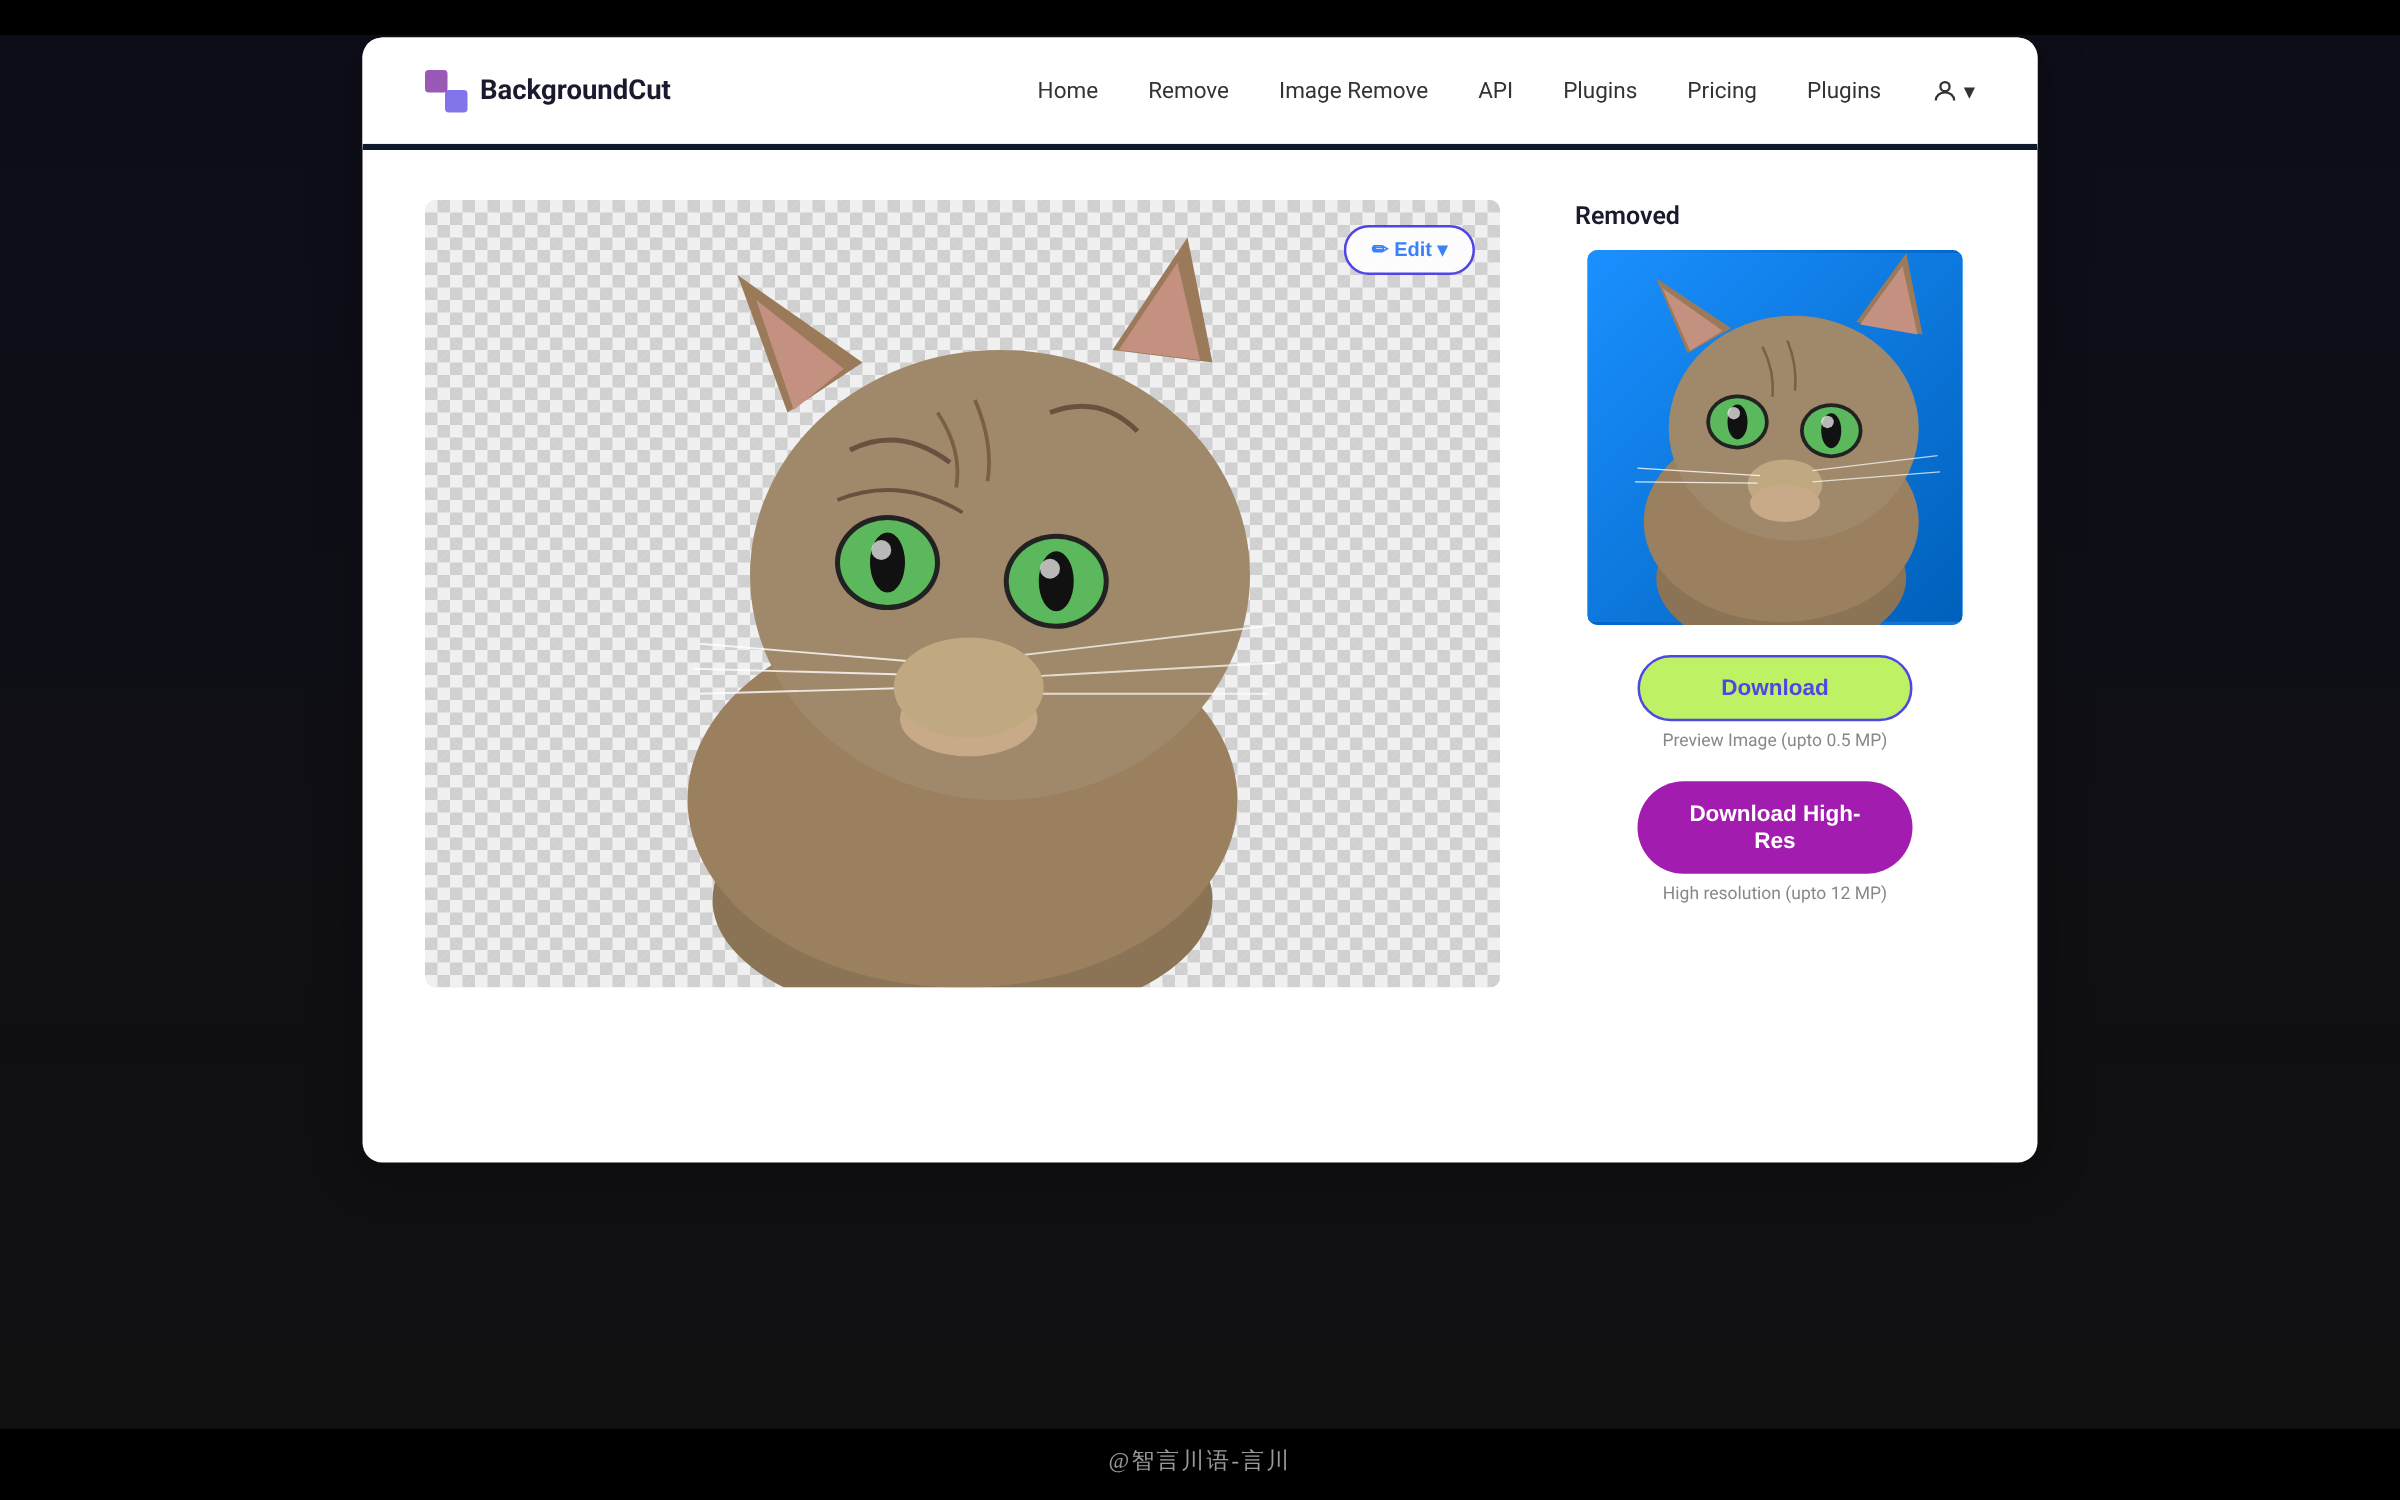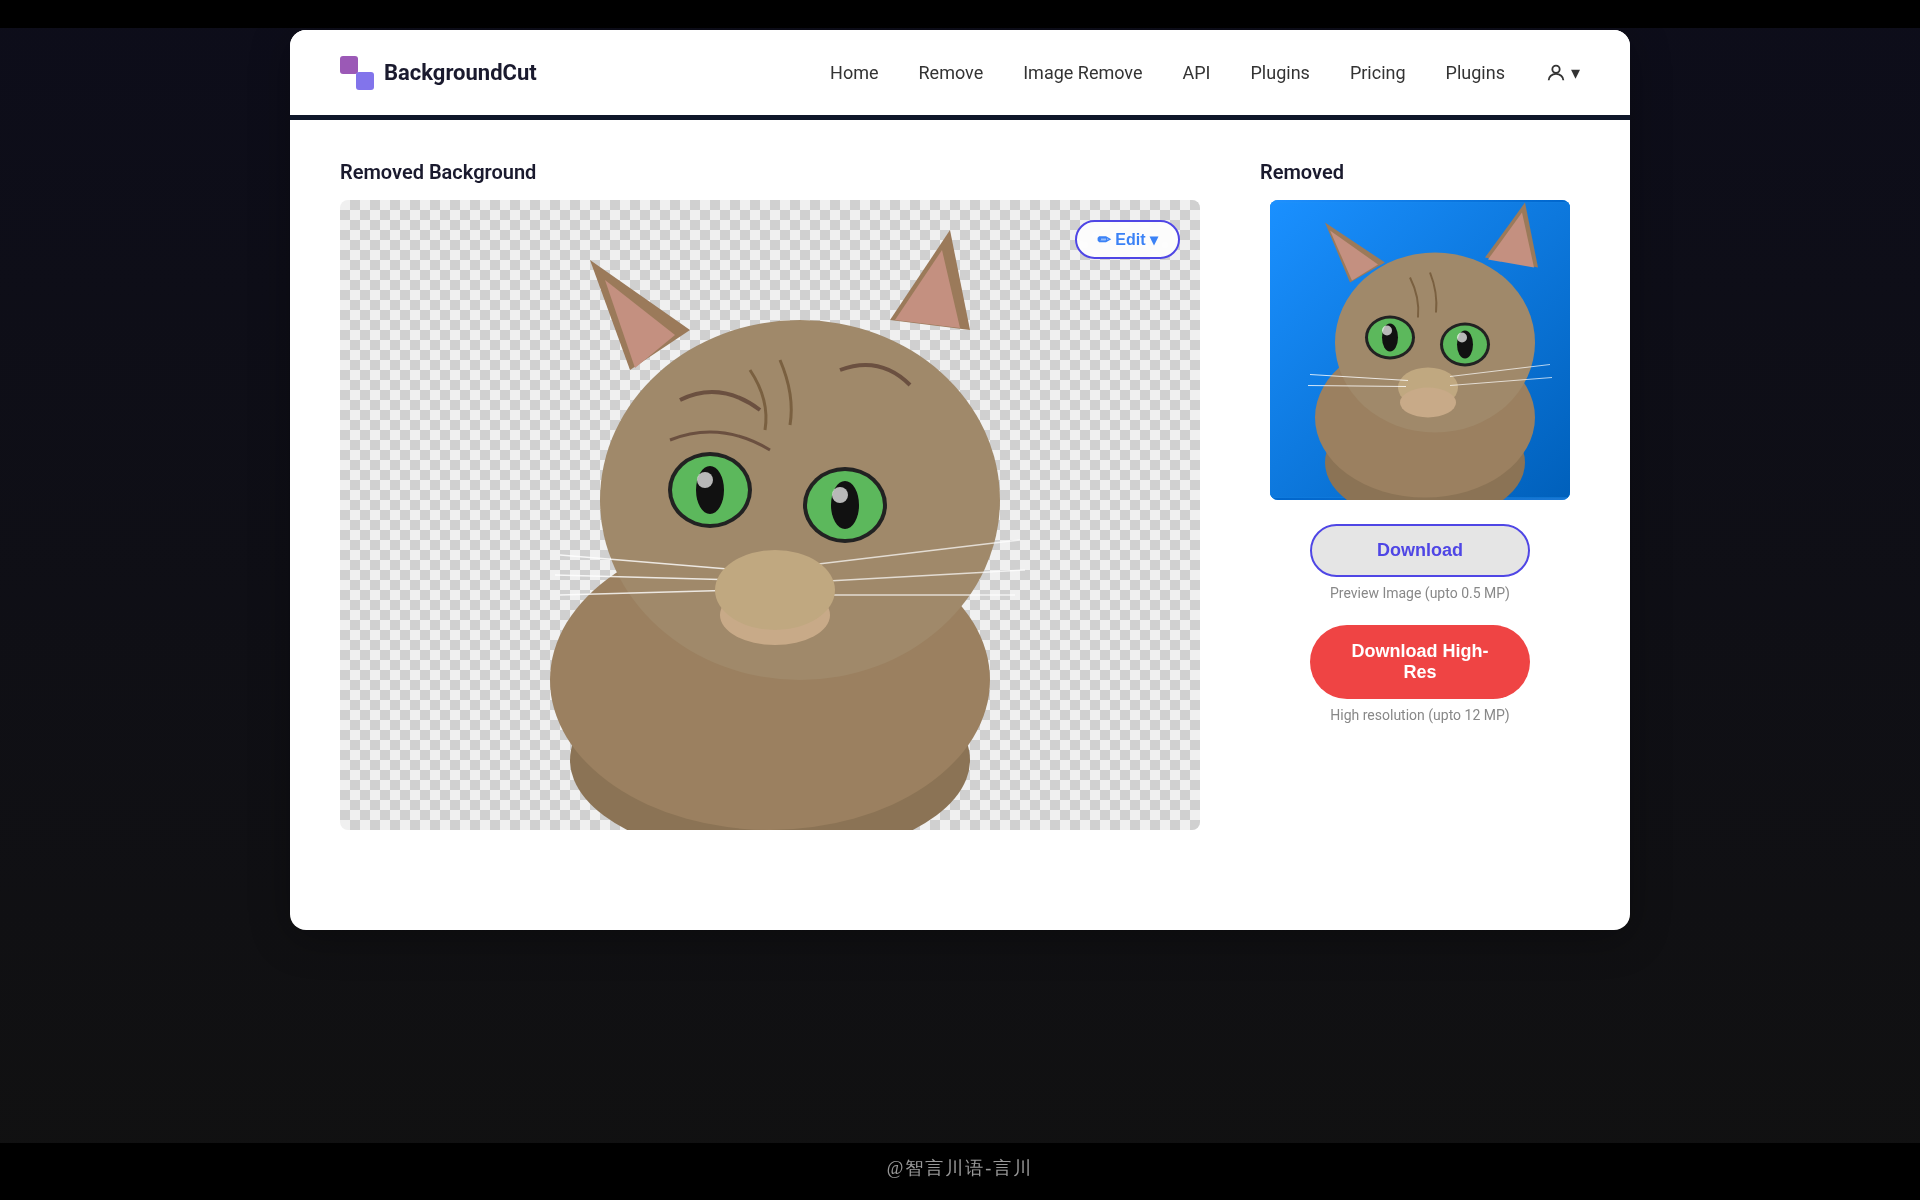--- a/index.html
+++ b/index.html
@@ -177,40 +177,40 @@
       width: 100%;
       height: 100%;
       position: relative;
       background: linear-gradient(135deg, #1e90ff 0%, #0066cc 50%, #1a78d4 100%);
     }
 
     .download-btn {
       width: 220px;
       padding: 14px 30px;
       border: 2px solid #4f46e5;
-      background: #e5e5e5;
+      background: #bef264;
       border-radius: 50px;
       font-size: 18px;
       font-weight: 600;
       color: #4f46e5;
       cursor: pointer;
       margin-bottom: 8px;
     }
 
     .preview-text {
       font-size: 14px;
       color: #888;
       margin-bottom: 24px;
     }
 
     .download-hires-btn {
       width: 220px;
       padding: 16px 30px;
       border: none;
-      background: #ef4444;
+      background: #a21caf;
       border-radius: 50px;
       font-size: 18px;
       font-weight: 700;
       color: white;
       cursor: pointer;
       margin-bottom: 8px;
     }
 
     .hires-text {
       font-size: 14px;
@@ -308,21 +308,20 @@
           <path d="M4 20c0-4 3.6-7 8-7s8 3 8 7"></path>
         </svg>
         <span>▾</span>
       </div>
     </div>
   </nav>
 
   <div class="content">
 
     <div class="left-panel">
-      <div class="panel-title">Removed Background</div>
       <div class="image-container">
         <div class="checker-bg"></div>
 
         <div class="cat-removed-bg">
           <svg viewBox="0 0 620 630" xmlns="http://www.w3.org/2000/svg" style="position:absolute;top:0;left:0;width:100%;height:100%;">
 
             <ellipse cx="310" cy="560" rx="200" ry="100" fill="#8B7355"></ellipse>
             <ellipse cx="310" cy="480" rx="220" ry="150" fill="#9B8060"></ellipse>
 
             <ellipse cx="340" cy="300" rx="200" ry="180" fill="#A0896A"></ellipse>

